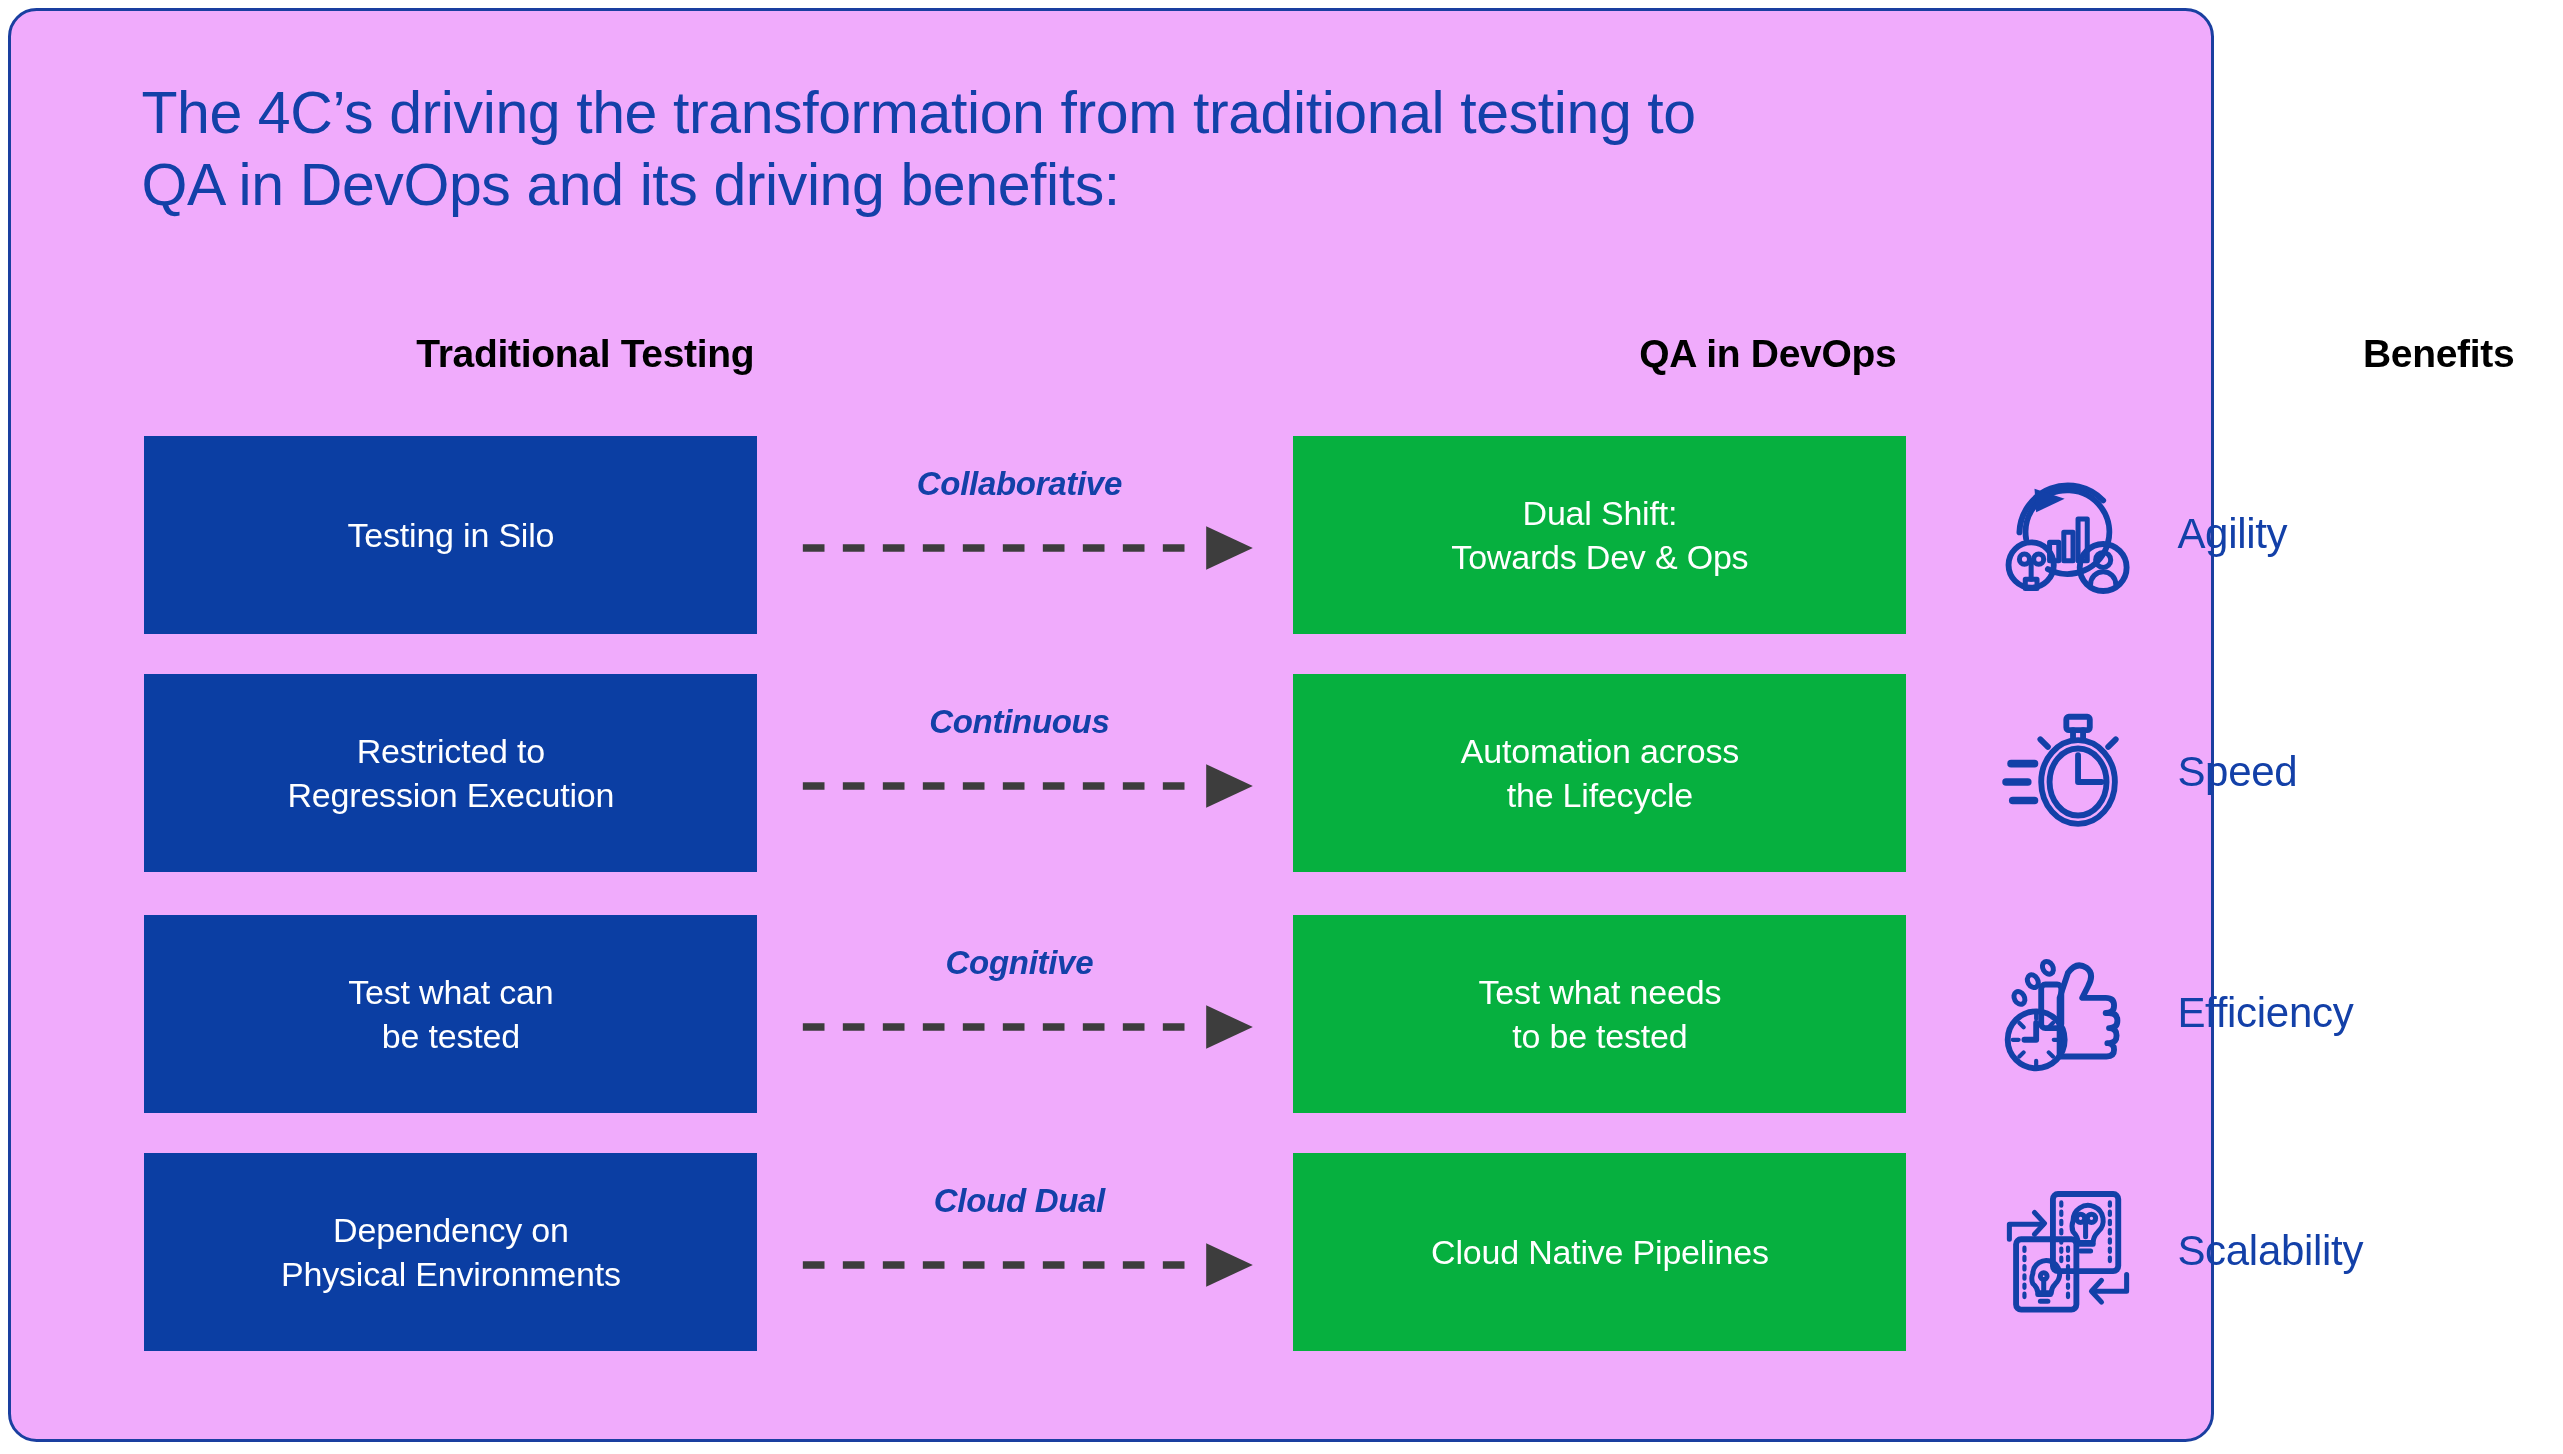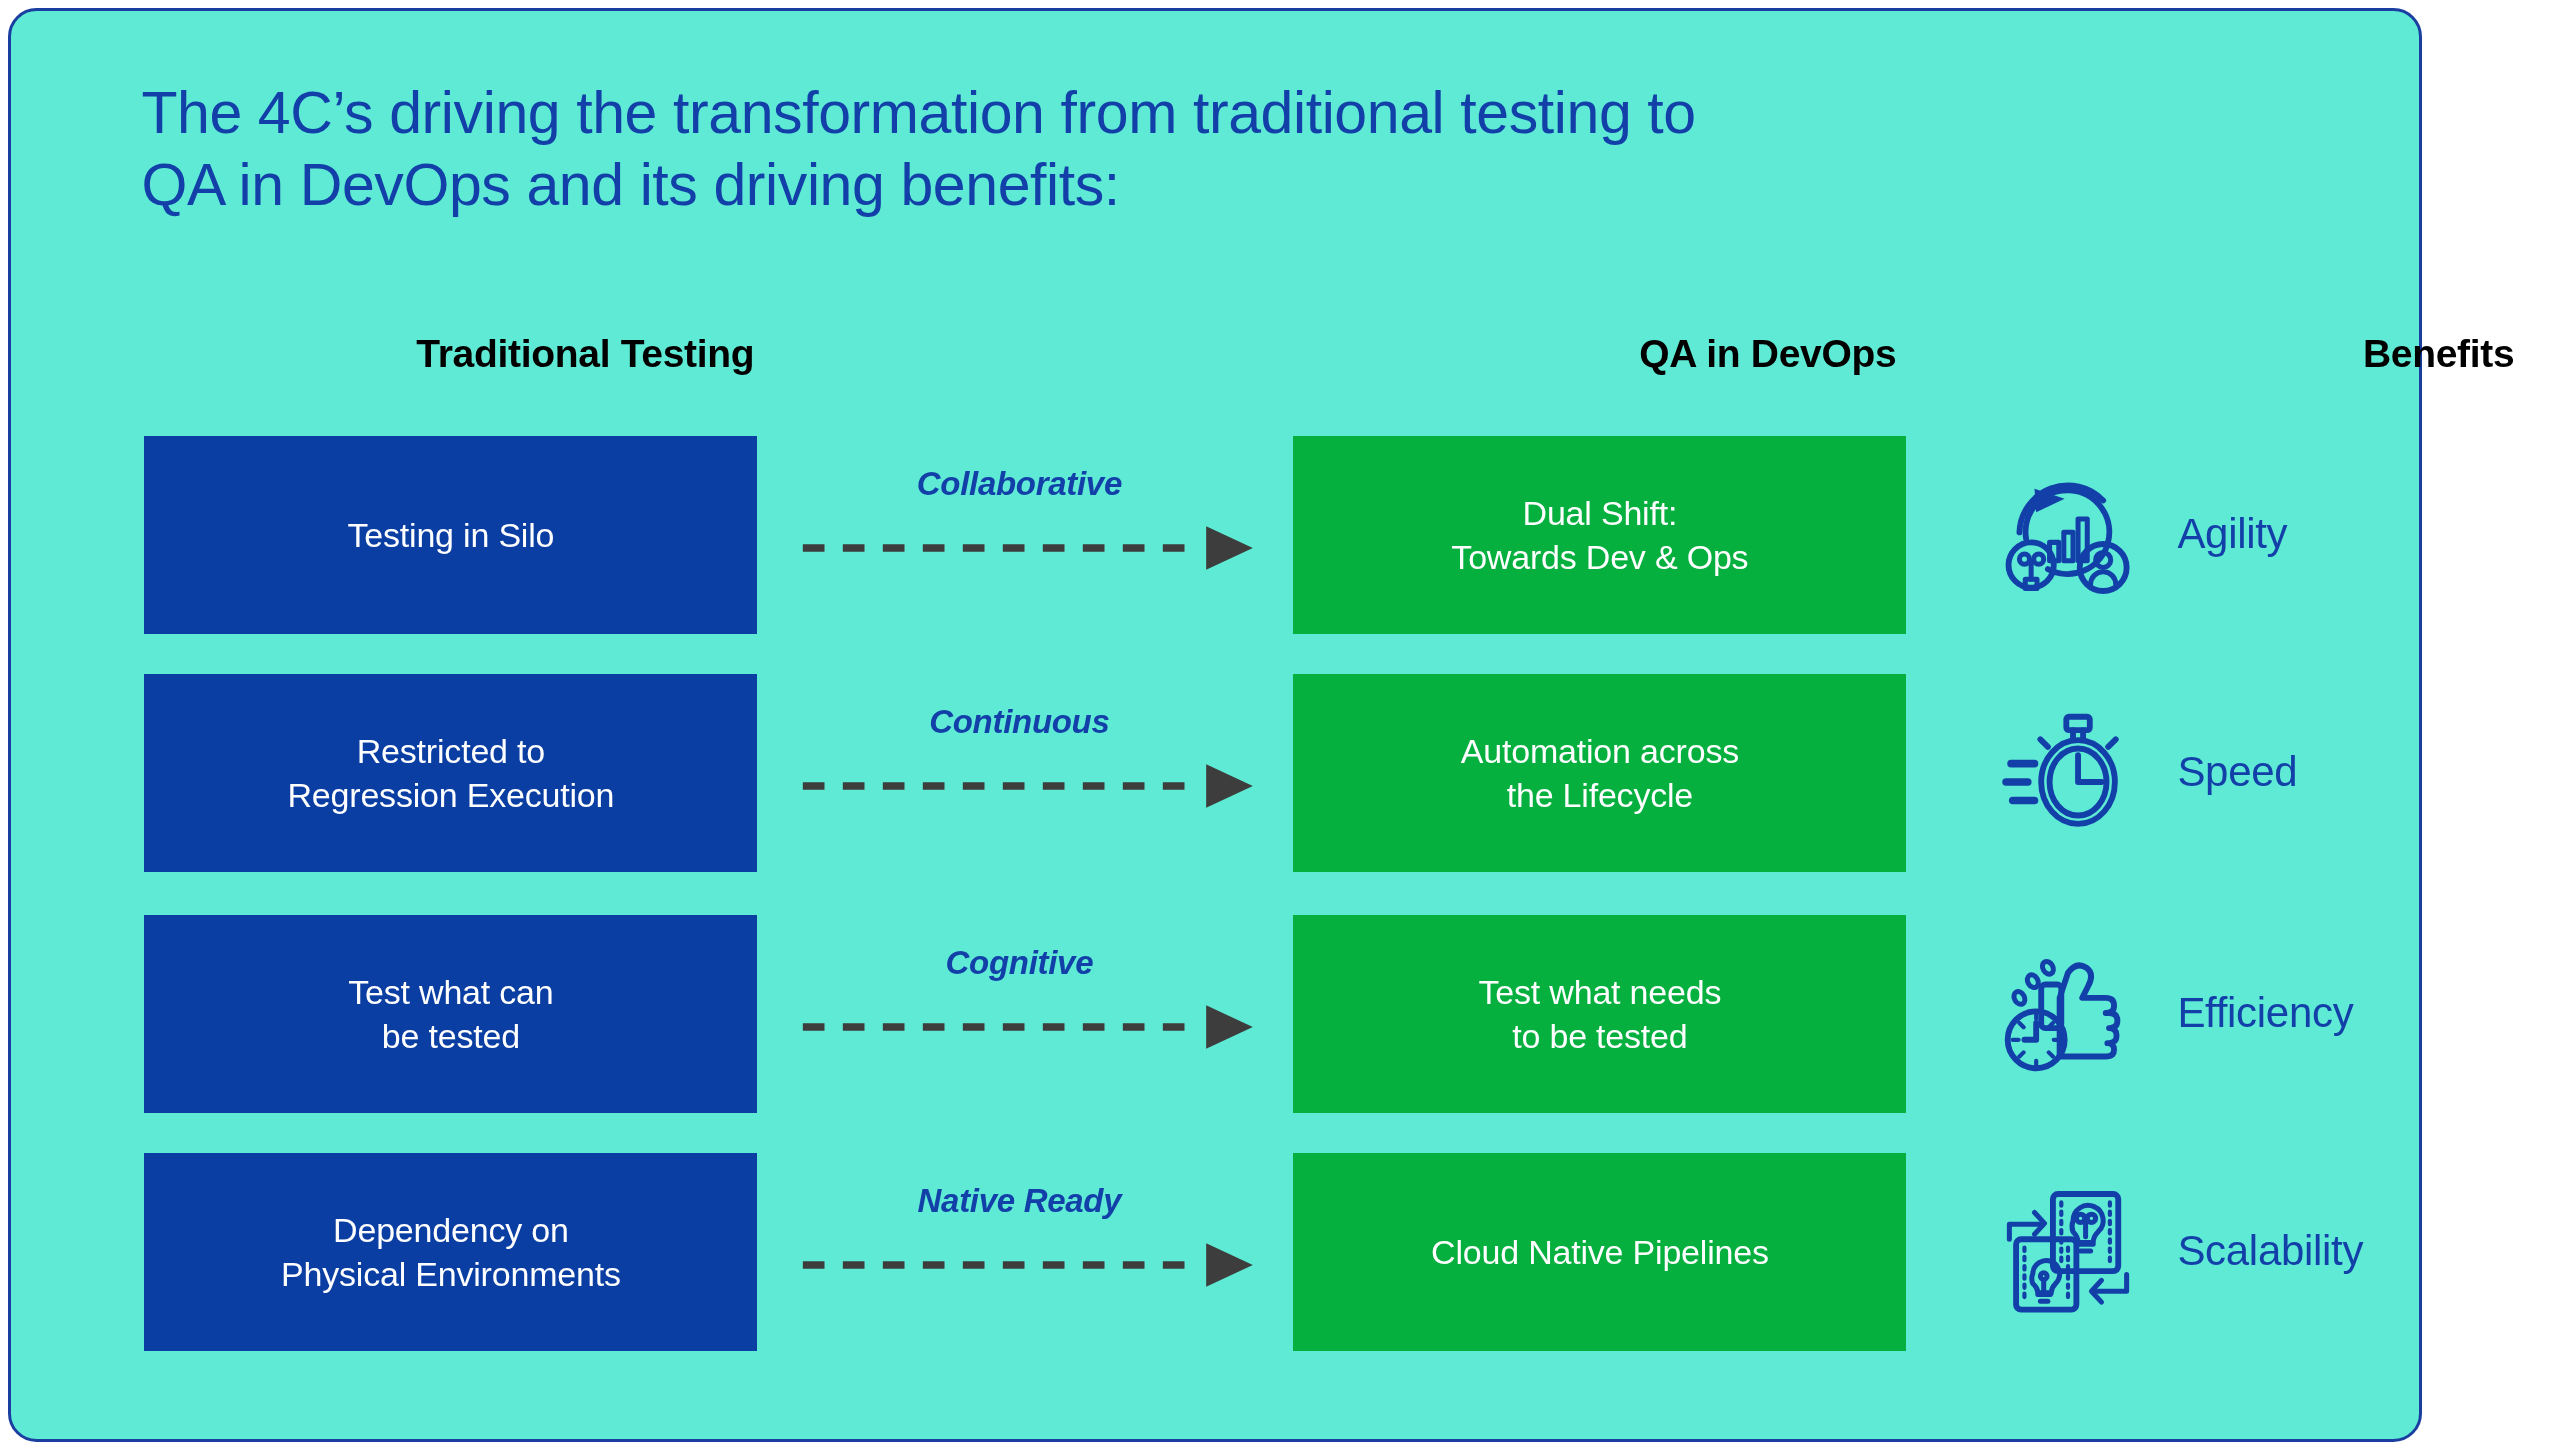--- a/index.html
+++ b/index.html
@@ -11,26 +11,26 @@
     width: 2563px;
     height: 1455px;
     font-family: "Liberation Sans", sans-serif;
     overflow: hidden;
   }
 
   #frame {
     position: absolute;
     left: 8.4px;
     top: 8.4px;
-    width: 2414px;
+    width: 2206px;
     height: 1434px;
     box-sizing: border-box;
     border: 3.4px solid #1a3fa0;
     border-radius: 28.6px;
-    background: #5eead4;
+    background: #f0abfc;
   }
 
   
   #title {
     position: absolute;
     left: 130px;
     top: 67px;
     width: 2184px;
     color: #1340a8;
     font-size: 59px;
@@ -282,21 +282,21 @@
     </div>
   </div>
 
   <div class="row" id="row-3">
     <div class="box box-left">
       <span class="txt">Dependency on
 Physical Environments</span>
     </div>
 
     <div class="connector">
-      <div class="c-label">Native Ready</div>
+      <div class="c-label">Cloud Dual</div>
       <svg class="c-arrow" viewBox="0 0 550 60">
         <line x1="0" y1="30" x2="480" y2="30" stroke="#3d3d3d" stroke-width="9" stroke-dasharray="26 22"></line>
         <polygon points="484,4 540,30 484,56" fill="#3d3d3d"></polygon>
       </svg>
     </div>
 
     <div class="box box-right">
       <span class="txt">Cloud Native Pipelines</span>
     </div>
 

